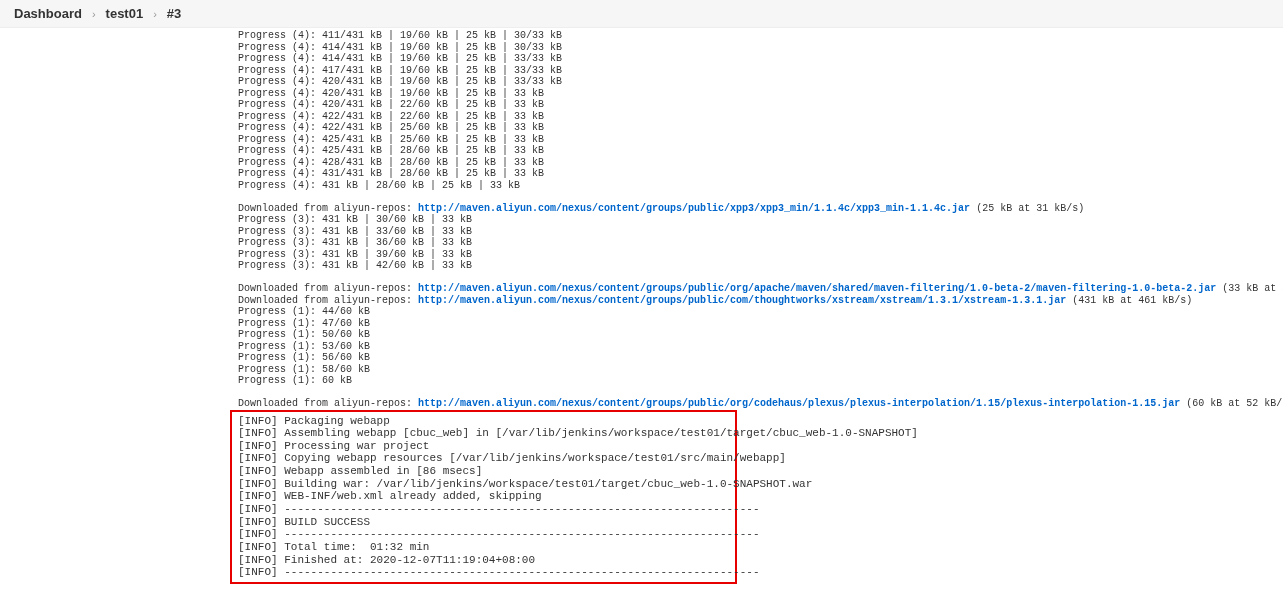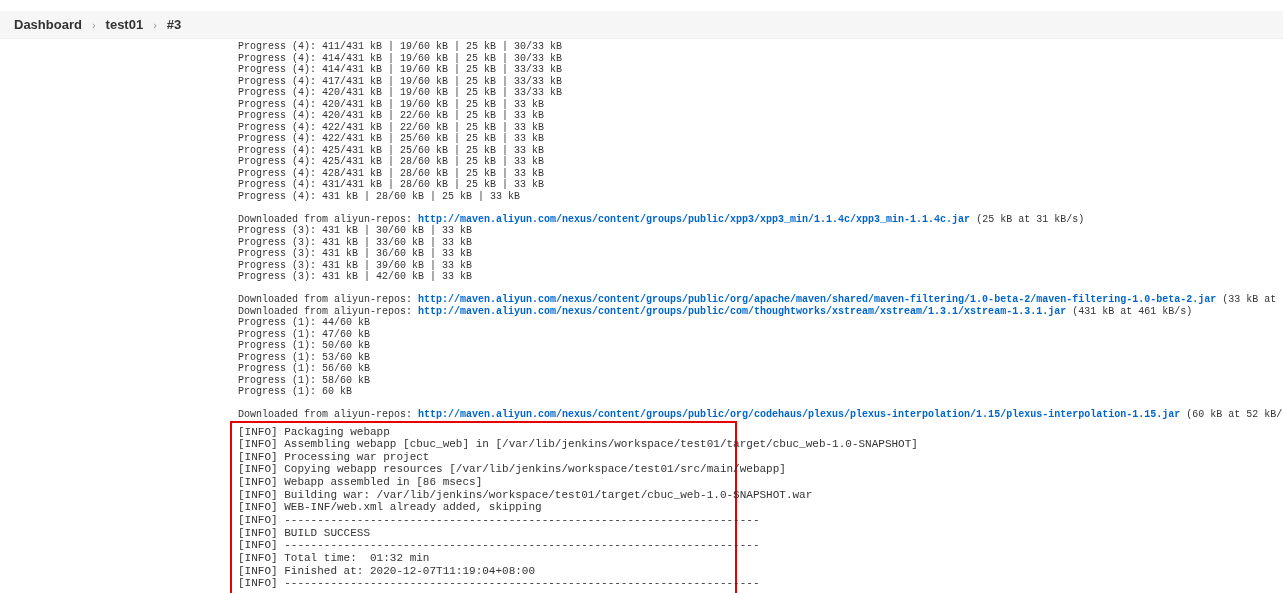--- a/index.html
+++ b/index.html
@@ -12,21 +12,20 @@
       overflow: hidden;
     }
     .breadcrumb {
       background: #f6f6f6;
       padding: 6px 14px;
       display: flex;
       align-items: center;
       font-size: 13px;
       color: #333;
       border-bottom: 1px solid #eee;
-      margin-top: 11px;
     }
     .breadcrumb .crumb {
       font-weight: 600;
       color: #333;
       cursor: pointer;
     }
     .breadcrumb .sep {
       margin: 0 10px;
       color: #999;
       font-size: 11px;

